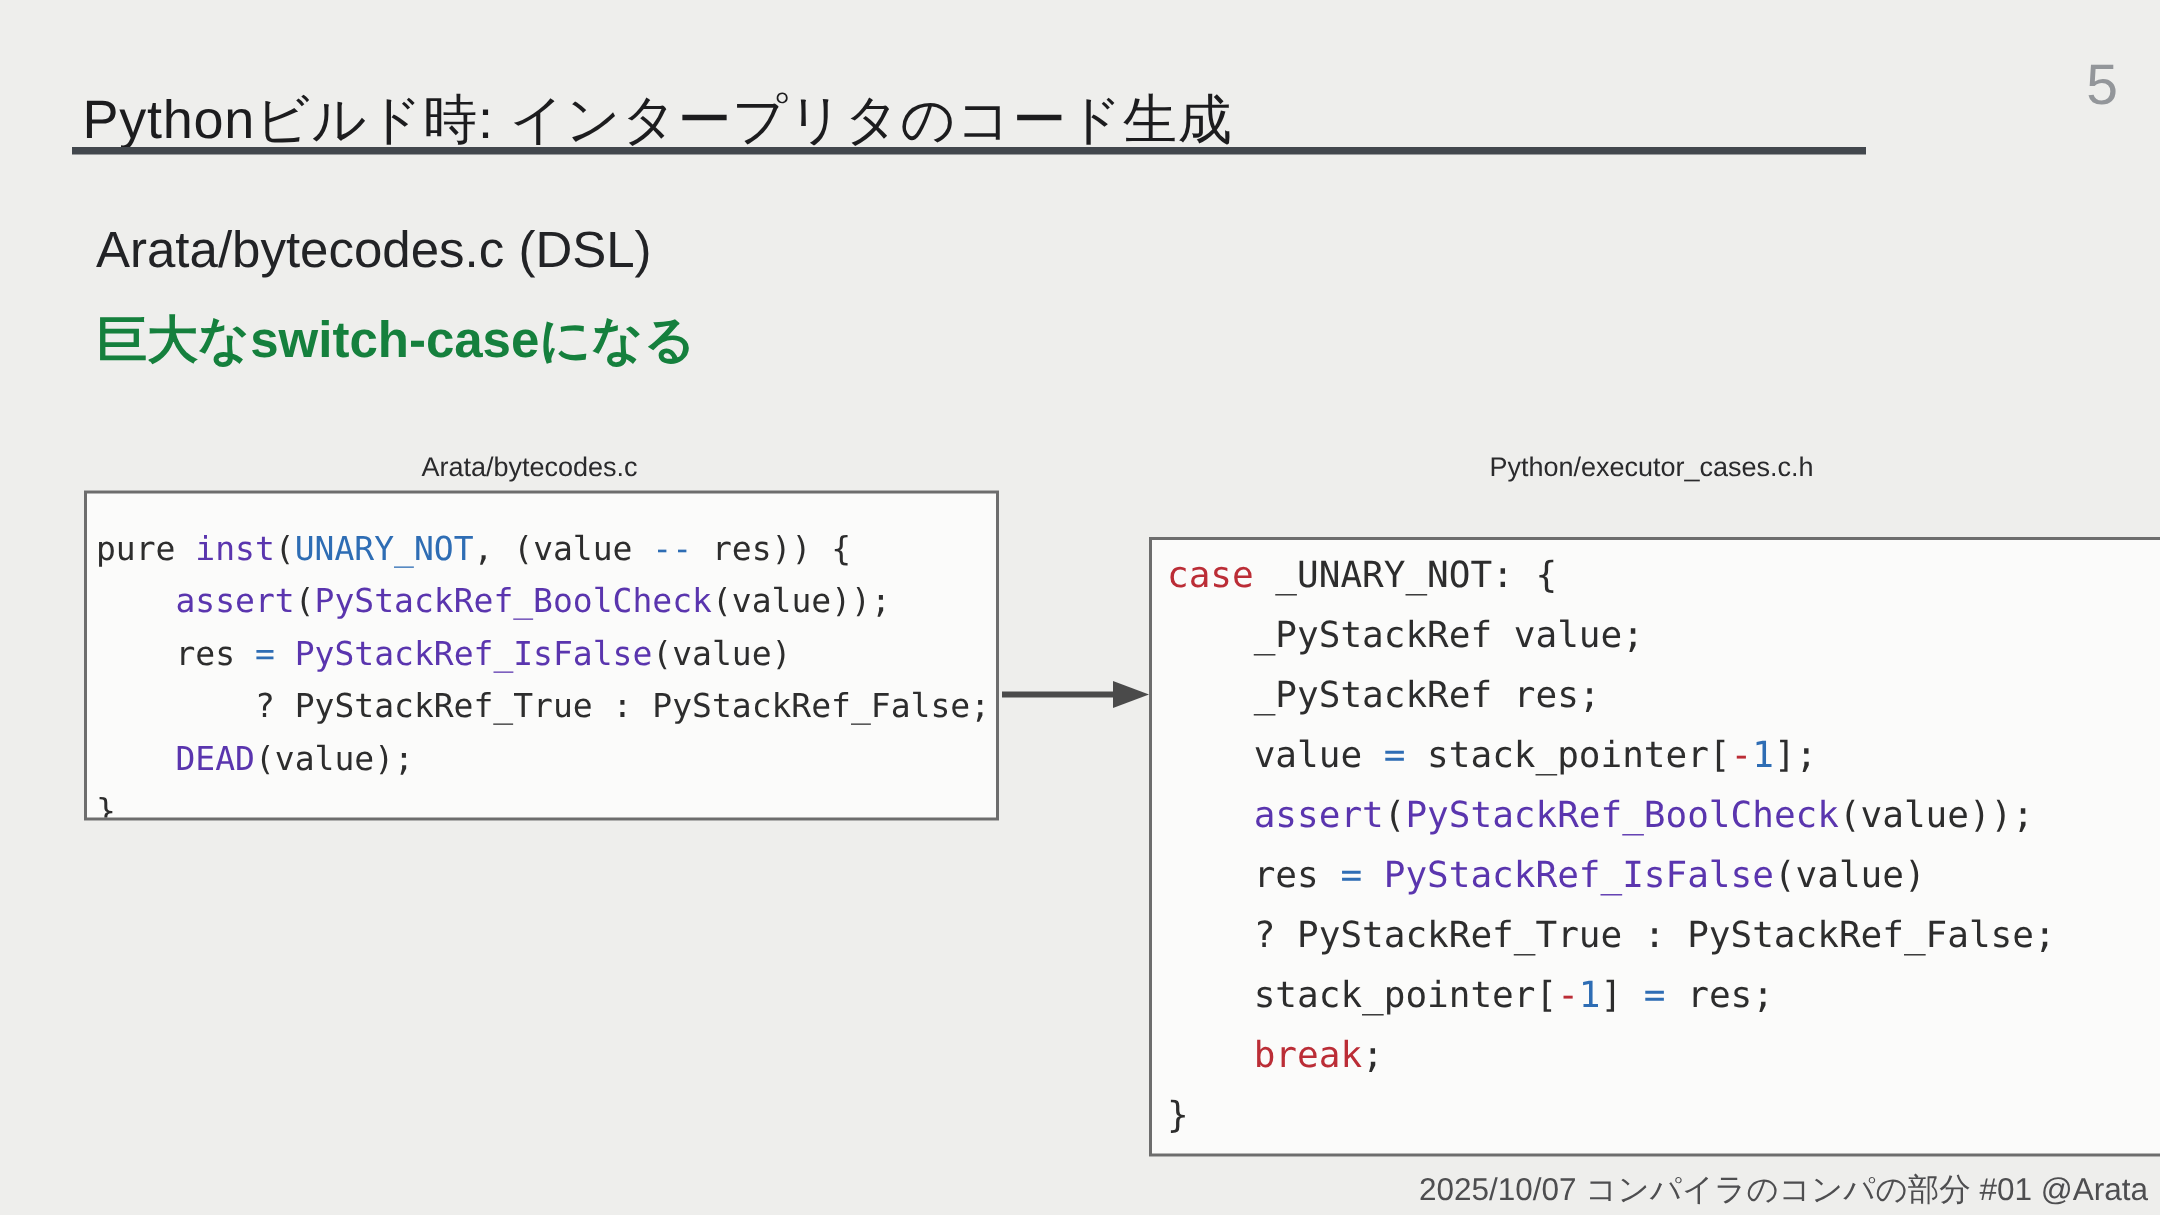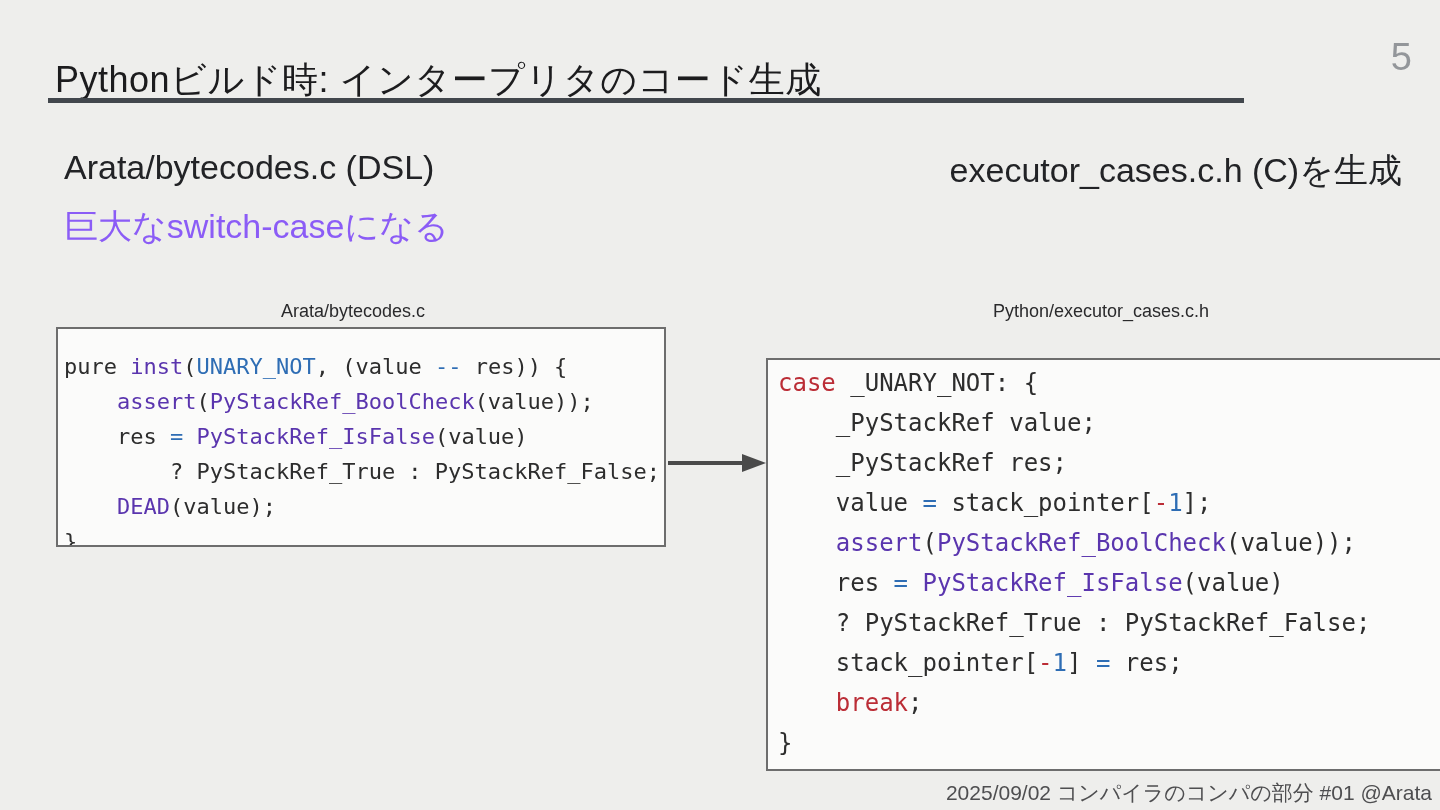--- a/index.html
+++ b/index.html
@@ -53,22 +53,23 @@
     top: 148px;
     font-size: 34px;
     color: #222326;
     white-space: nowrap;
   }
   .sub-left-2 {
     position: absolute;
     left: 64px;
     top: 204px;
     font-size: 34px;
-    color: #8b5cf6;
+    color: #15803d;
     white-space: nowrap;
+    font-weight: bold;
   }
   .code-label {
     position: absolute;
     text-align: center;
     font-size: 18px;
     color: #2a2a2c;
   }
   .label-left  { left: 48px;  width: 610px; top: 301px; }
   .label-right { left: 788px; width: 626px; top: 301px; }
   .code-box {
@@ -111,29 +112,28 @@
 </head>
 <body>
 
 <div class="slide">
 
   <div class="title">Pythonビルド時: インタープリタのコード生成</div>
   <div class="page-num">5</div>
   <div class="title-rule"></div>
 
   <div class="sub-left-1">Arata/bytecodes.c (DSL)</div>
-  <div class="sub-right-1">executor_cases.c.h (C)を生成</div>
   <div class="sub-left-2">巨大なswitch-caseになる</div>
 
   <div class="code-label label-left">Arata/bytecodes.c</div>
   <div class="code-box box-left"><div><span class="tok-d">pure </span><span class="tok-p">inst</span><span class="tok-d">(</span><span class="tok-b">UNARY_NOT</span><span class="tok-d">, (value </span><span class="tok-b">--</span><span class="tok-d"> res)) {</span></div><div><span class="tok-d">    </span><span class="tok-p">assert</span><span class="tok-d">(</span><span class="tok-p">PyStackRef_BoolCheck</span><span class="tok-d">(value));</span></div><div><span class="tok-d">    res </span><span class="tok-b">=</span><span class="tok-d"> </span><span class="tok-p">PyStackRef_IsFalse</span><span class="tok-d">(value)</span></div><div><span class="tok-d">        ? PyStackRef_True : PyStackRef_False;</span></div><div><span class="tok-d">    </span><span class="tok-p">DEAD</span><span class="tok-d">(value);</span></div><div><span class="tok-d">}</span></div></div>
 
   <svg class="arrow-svg" viewBox="0 0 104 24">
     <line x1="4" y1="12" x2="80" y2="12" stroke="#4a4a4a" stroke-width="4"></line>
     <polygon points="78,3 102,12 78,21" fill="#4a4a4a"></polygon>
   </svg>
 
   <div class="code-label label-right">Python/executor_cases.c.h</div>
   <div class="code-box box-right"><div><span class="tok-r">case</span><span class="tok-d"> _UNARY_NOT: {</span></div><div><span class="tok-d">    _PyStackRef value;</span></div><div><span class="tok-d">    _PyStackRef res;</span></div><div><span class="tok-d">    value </span><span class="tok-b">=</span><span class="tok-d"> stack_pointer[</span><span class="tok-r">-</span><span class="tok-b">1</span><span class="tok-d">];</span></div><div><span class="tok-d">    </span><span class="tok-p">assert</span><span class="tok-d">(</span><span class="tok-p">PyStackRef_BoolCheck</span><span class="tok-d">(value));</span></div><div><span class="tok-d">    res </span><span class="tok-b">=</span><span class="tok-d"> </span><span class="tok-p">PyStackRef_IsFalse</span><span class="tok-d">(value)</span></div><div><span class="tok-d">    ? PyStackRef_True : PyStackRef_False;</span></div><div><span class="tok-d">    stack_pointer[</span><span class="tok-r">-</span><span class="tok-b">1</span><span class="tok-d">] </span><span class="tok-b">=</span><span class="tok-d"> res;</span></div><div><span class="tok-d">    </span><span class="tok-r">break</span><span class="tok-d">;</span></div><div><span class="tok-d">}</span></div></div>
 
-  <div class="footer">2025/09/02 コンパイラのコンパの部分 #01 @Arata</div>
+  <div class="footer">2025/10/07 コンパイラのコンパの部分 #01 @Arata</div>
 
 </div>
 
 </body></html>

